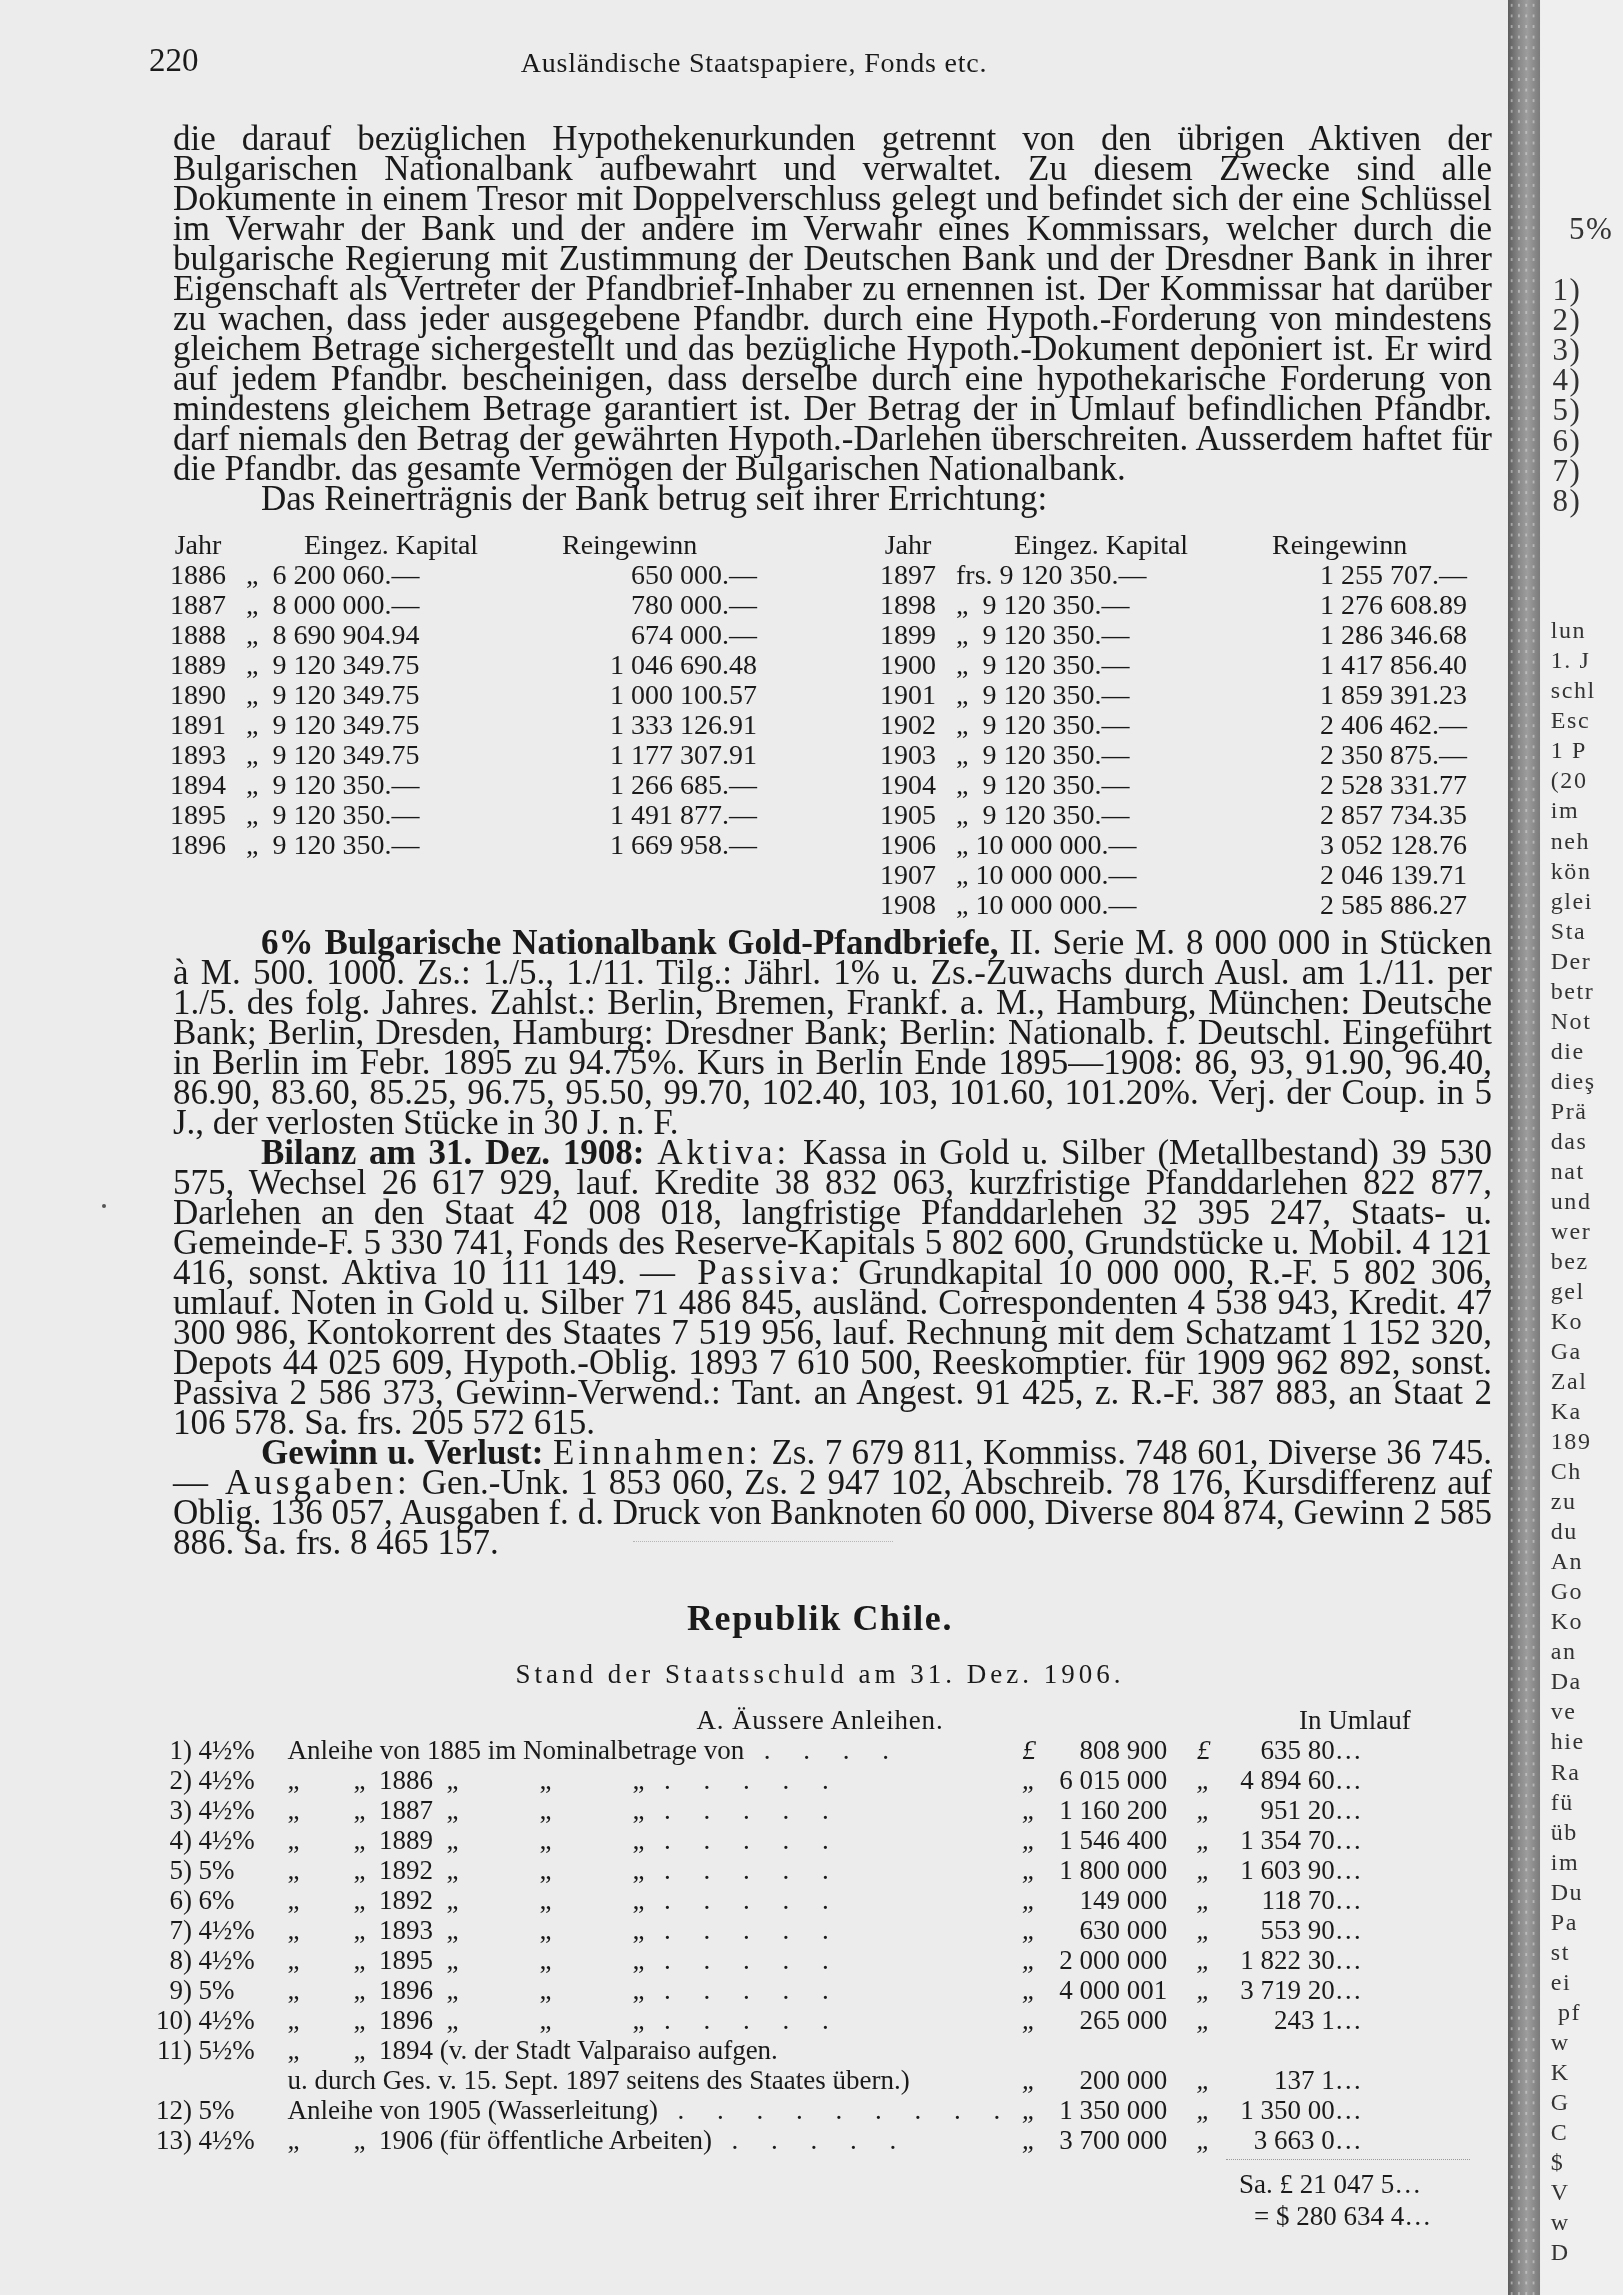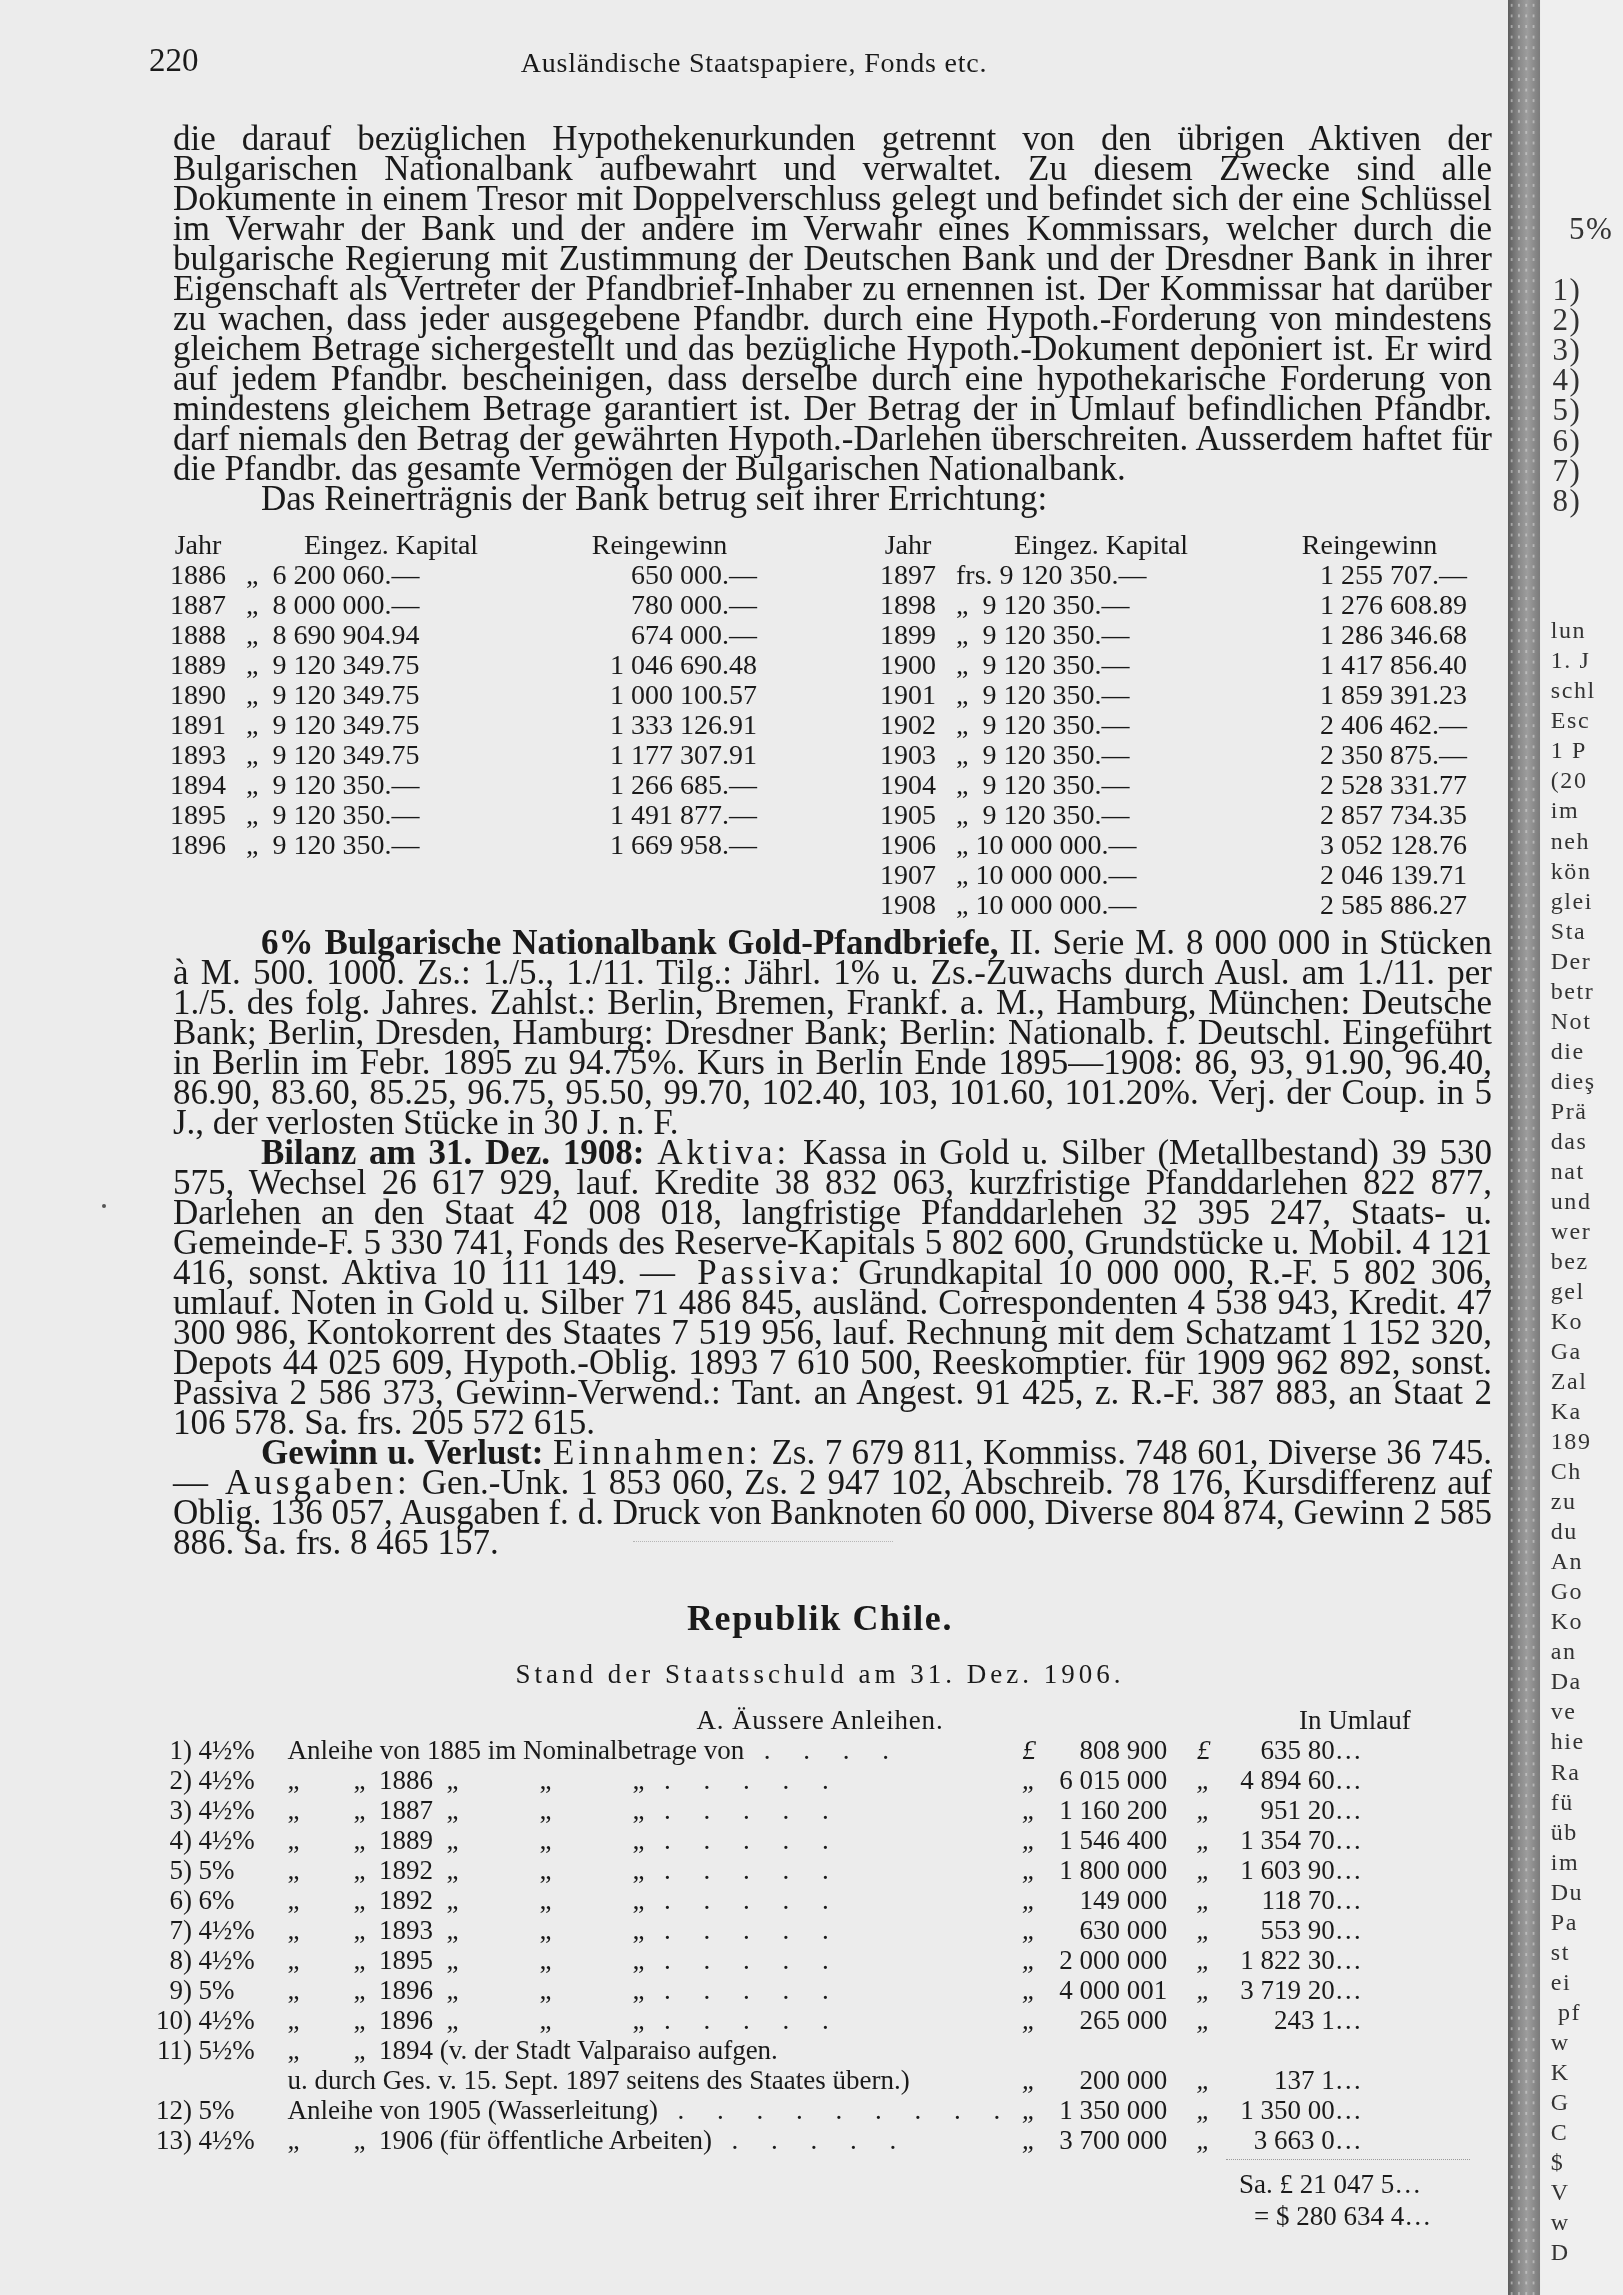--- a/index.html
+++ b/index.html
@@ -28,21 +28,21 @@
   .para p { margin:0; }
   .indent { text-indent:88px; }
   .b { font-weight:bold; }
   .sp { letter-spacing:4px; }
 
   table.rein { position:absolute; border-collapse:collapse; font-size:28px; }
   table.rein td, table.rein th { padding:0; height:30px; line-height:30px; font-weight:normal; white-space:nowrap; }
   .c-year { width:96px; text-align:center; }
   .c-cap { width:235px; text-align:left; }
   .c-rein { width:195px; text-align:right; }
-  th.c-rein { text-align:center; padding-left:23px !important;margin-top:9px; }
+  th.c-rein { text-align:left; padding-left:23px !important;margin-top:9px; }
 
   .chile-title { position:absolute; left:0; width:1380px; top:1597px; text-align:center; font-size:36px; font-weight:bold; letter-spacing:1.6px; padding-left:130px; }
   .chile-sub { position:absolute; left:0; width:1380px; top:1659px; text-align:center; font-size:27px; letter-spacing:4px; padding-left:130px; }
   .chile-secA { position:absolute; left:0; width:1380px; top:1705px; text-align:center; font-size:27px; letter-spacing:0.8px; padding-left:130px; }
   .chile-umlauf { position:absolute; left:1299px; top:1705px; font-size:27px; }
   .sep { position:absolute; left:633px; top:1541px; width:260px; height:0; border-top:1.6px dotted #b5b5b5; }
 
   table.chile { position:absolute; left:150px; top:1735px; border-collapse:collapse; font-size:27px; }
   table.chile td { padding:0; height:30px; line-height:30px; white-space:nowrap; }
   .ch-no { width:42px; text-align:right; padding-right:6.5px !important; }

